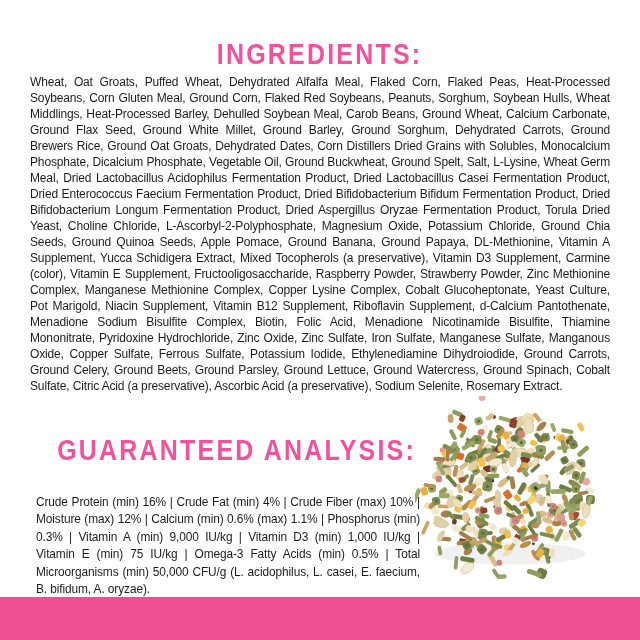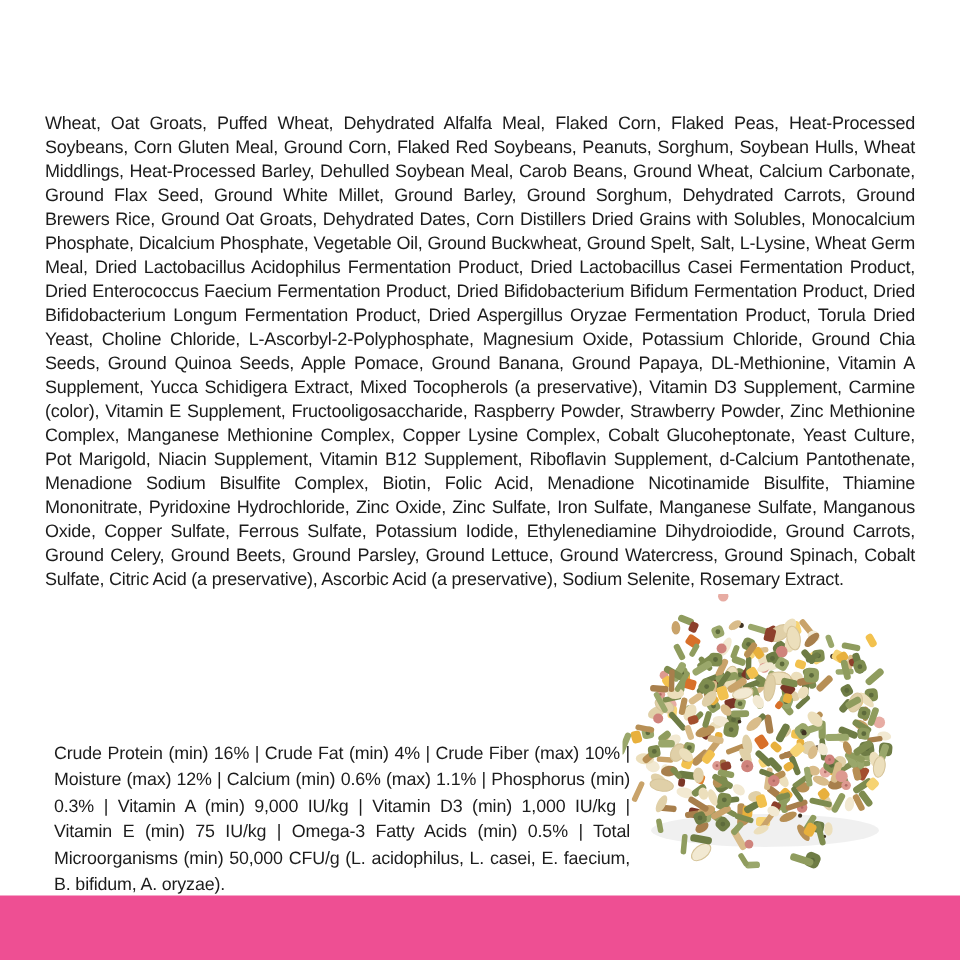--- a/index.html
+++ b/index.html
@@ -43,23 +43,29 @@
   .bottom-band{
     position:absolute;left:0;top:597px;width:640px;height:43px;
     background:var(--band-pink);
   }
 </style>
 </head>
 <body>
 
 <div class="page">
 
+  <div class="heading-wrap ingredients-heading-wrap">
+    <span class="heading">INGREDIENTS:</span>
+  </div>
 
   <div class="body-text ingredients-text">Wheat, Oat Groats, Puffed Wheat, Dehydrated Alfalfa Meal, Flaked Corn, Flaked Peas, Heat-Processed Soybeans, Corn Gluten Meal, Ground Corn, Flaked Red Soybeans, Peanuts, Sorghum, Soybean Hulls, Wheat Middlings, Heat-Processed Barley, Dehulled Soybean Meal, Carob Beans, Ground Wheat, Calcium Carbonate, Ground Flax Seed, Ground White Millet, Ground Barley, Ground Sorghum, Dehydrated Carrots, Ground Brewers Rice, Ground Oat Groats, Dehydrated Dates, Corn Distillers Dried Grains with Solubles, Monocalcium Phosphate, Dicalcium Phosphate, Vegetable Oil, Ground Buckwheat, Ground Spelt, Salt, L-Lysine, Wheat Germ Meal, Dried Lactobacillus Acidophilus Fermentation Product, Dried Lactobacillus Casei Fermentation Product, Dried Enterococcus Faecium Fermentation Product, Dried Bifidobacterium Bifidum Fermentation Product, Dried Bifidobacterium Longum Fermentation Product, Dried Aspergillus Oryzae Fermentation Product, Torula Dried Yeast, Choline Chloride, L-Ascorbyl-2-Polyphosphate, Magnesium Oxide, Potassium Chloride, Ground Chia Seeds, Ground Quinoa Seeds, Apple Pomace, Ground Banana, Ground Papaya, DL-Methionine, Vitamin A Supplement, Yucca Schidigera Extract, Mixed Tocopherols (a preservative), Vitamin D3 Supplement, Carmine (color), Vitamin E Supplement, Fructooligosaccharide, Raspberry Powder, Strawberry Powder, Zinc Methionine Complex, Manganese Methionine Complex, Copper Lysine Complex, Cobalt Glucoheptonate, Yeast Culture, Pot Marigold, Niacin Supplement, Vitamin B12 Supplement, Riboflavin Supplement, d-Calcium Pantothenate, Menadione Sodium Bisulfite Complex, Biotin, Folic Acid, Menadione Nicotinamide Bisulfite, Thiamine Mononitrate, Pyridoxine Hydrochloride, Zinc Oxide, Zinc Sulfate, Iron Sulfate, Manganese Sulfate, Manganous Oxide, Copper Sulfate, Ferrous Sulfate, Potassium Iodide, Ethylenediamine Dihydroiodide, Ground Carrots, Ground Celery, Ground Beets, Ground Parsley, Ground Lettuce, Ground Watercress, Ground Spinach, Cobalt Sulfate, Citric Acid (a preservative), Ascorbic Acid (a preservative), Sodium Selenite, Rosemary Extract.</div>
 
+  <div class="heading-wrap analysis-heading-wrap">
+    <span class="heading">GUARANTEED ANALYSIS:</span>
+  </div>
 
   <div class="body-text analysis-text">Crude Protein (min) 16% | Crude Fat (min) 4% | Crude Fiber (max) 10% | Moisture (max) 12% | Calcium (min) 0.6% (max) 1.1% | Phosphorus (min) 0.3% | Vitamin A (min) 9,000 IU/kg | Vitamin D3 (min) 1,000 IU/kg | Vitamin E (min) 75 IU/kg | Omega-3 Fatty Acids (min) 0.5% | Total Microorganisms (min) 50,000 CFU/g (L. acidophilus, L. casei, E. faecium, B. bifidum, A. oryzae).</div>
 
   <div class="food-photo">
     <svg xmlns="http://www.w3.org/2000/svg" viewBox="0 0 200 208">
         <ellipse cx="95" cy="157.6" rx="76" ry="11" fill="rgba(0,0,0,0.06)"></ellipse>
         <rect x="112.49749555499297" y="90.4585858836333" width="7.419325908180326" height="6.02571179154329" rx="2.2" fill="#f2c14e" transform="rotate(187.7 116.2 93.5)"></rect>
         <rect x="26.45445717395971" y="69.68670629691358" width="12.628817819990218" height="3.815419616177678" rx="1.7342816437171262" fill="#7e8c4f" transform="rotate(275.1 32.8 71.6)"></rect>
         <rect x="44.42465099482447" y="80.64998356879289" width="10.335541965439916" height="3.7298518177121878" rx="1.6953871898691761" fill="#7e8c4f" transform="rotate(316.0 49.6 82.5)"></rect>
         <circle cx="32.46231261217425" cy="73.71888588356762" r="3.6081122840754687" fill="#e7aca3"></circle>

